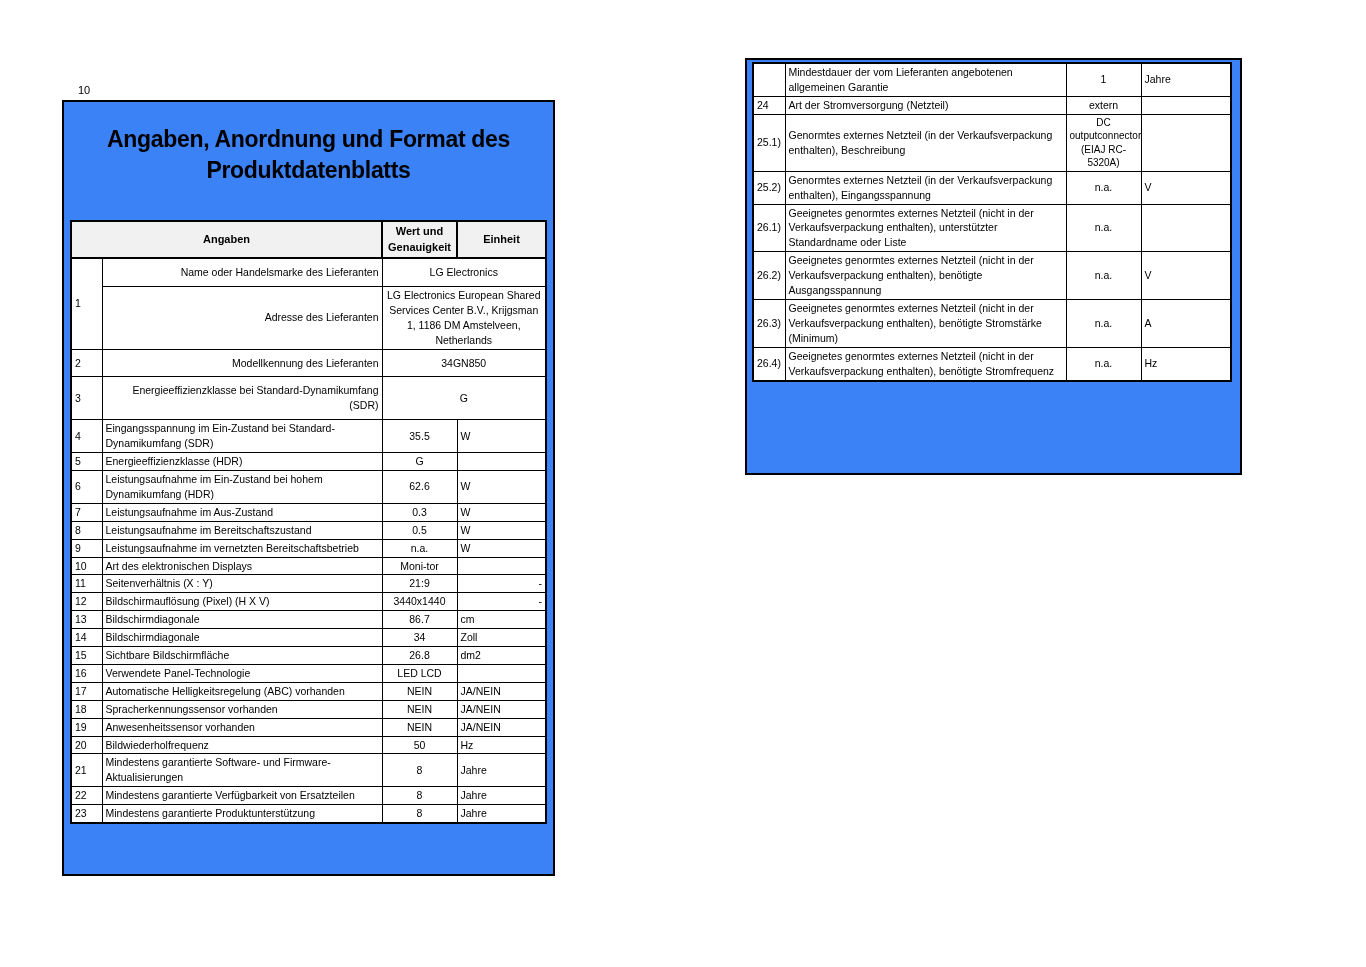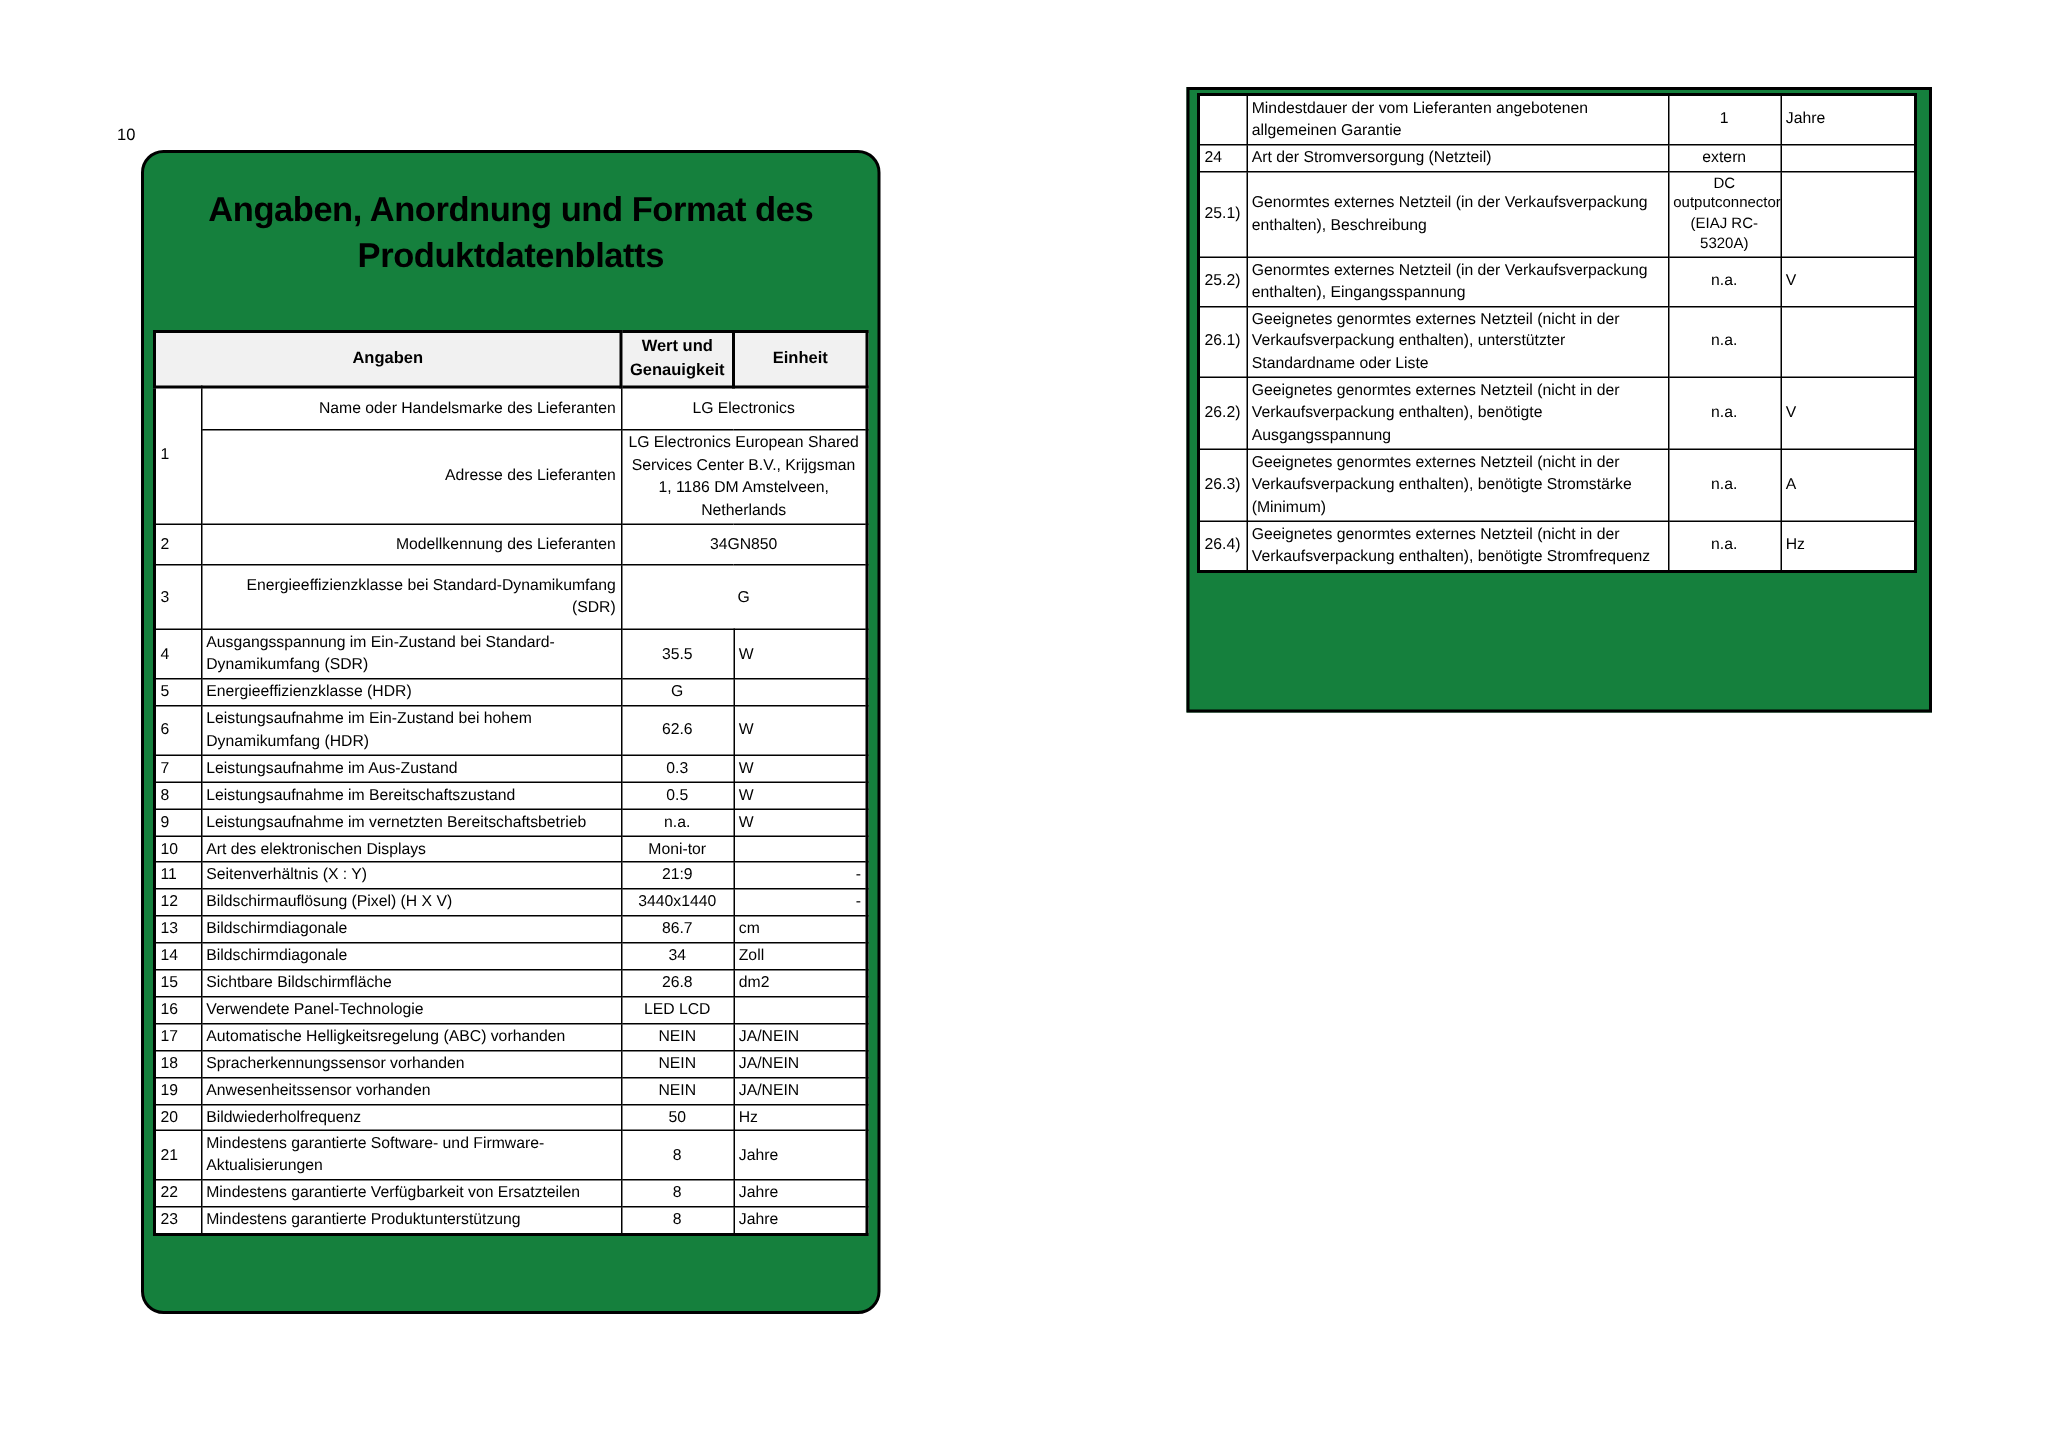--- a/index.html
+++ b/index.html
@@ -11,24 +11,23 @@
     position: relative;
     overflow: hidden;
   }
   .page-number {
     position: absolute; left: 78px; top: 84px;
     font-size: 11px;
   }
   .frame {
     position: absolute;
     border: 2px solid #000;
-    background: #15803d;
-    margin-left: 46px;
-  }
-  .frame-left  { left: 48px;  top: 100px; width: 493px; height: 776px; border-radius: 15px; }
+    background: #3b82f6;
+  }
+  .frame-left  { left: 62px;  top: 100px; width: 493px; height: 776px; }
   .frame-right { left: 745px; top: 58px;  width: 497px; height: 417px; }
   .doc-title {
     margin: 22px auto 0;
     width: 440px;
     text-align: center;
     font-weight: bold;
     font-size: 23px;
     line-height: 31px;
     letter-spacing: -0.3px;
   }
@@ -110,21 +109,21 @@
           <td class="label center">Modellkennung des Lieferanten</td>
           <td class="value" colspan="2">34GN850</td>
         </tr>
         <tr>
           <td class="num">3</td>
           <td class="label center">Energieeffizienzklasse bei Standard-Dynamikumfang (SDR)</td>
           <td class="value" colspan="2">G</td>
         </tr>
         <tr>
           <td class="num">4</td>
-          <td class="label">Ausgangsspannung im Ein-Zustand bei Standard-Dynamikumfang (SDR)</td>
+          <td class="label">Eingangsspannung im Ein-Zustand bei Standard-Dynamikumfang (SDR)</td>
           <td class="value">35.5</td>
           <td class="unit">W</td>
         </tr>
         <tr>
           <td class="num">5</td>
           <td class="label">Energieeffizienzklasse (HDR)</td>
           <td class="value">G</td>
           <td class="unit"></td>
         </tr>
         <tr>

